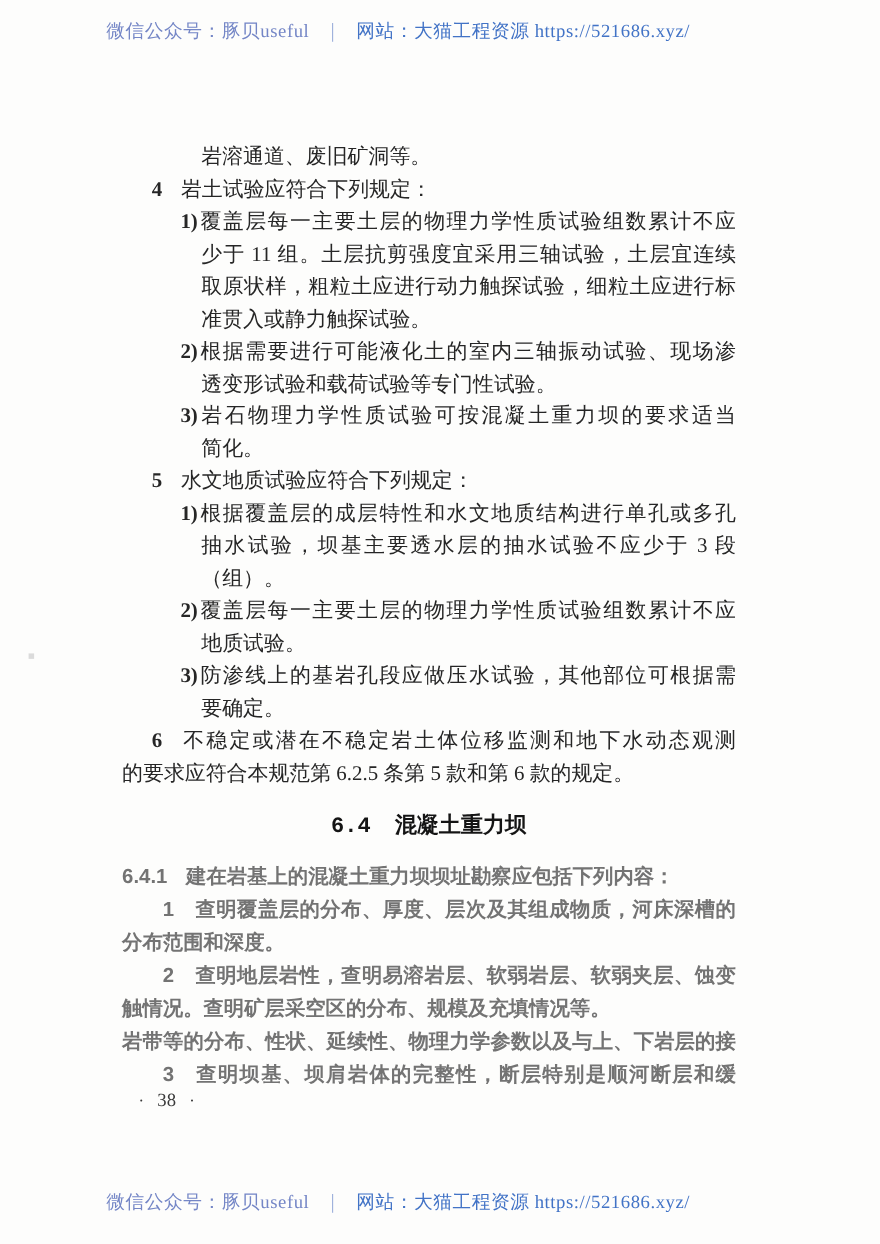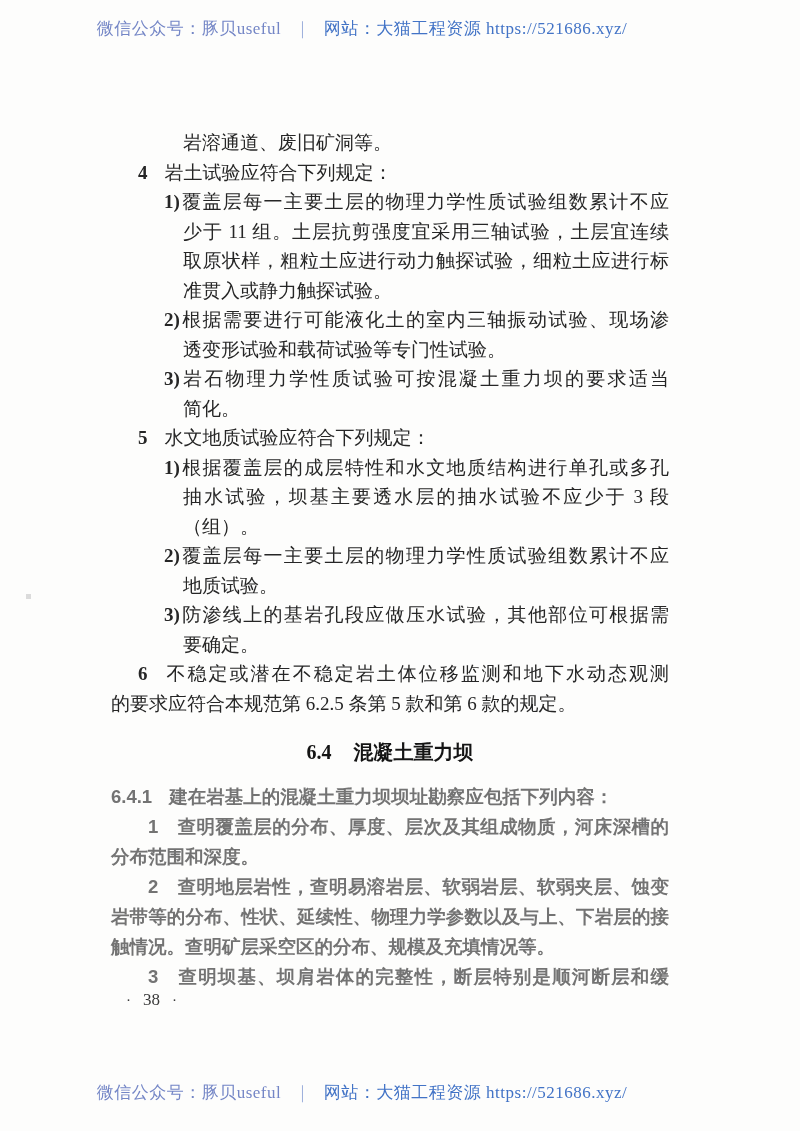--- a/index.html
+++ b/index.html
@@ -48,21 +48,21 @@
   .j{text-align:justify;text-align-last:justify;}
   
   .num{display:inline-block;font-weight:700;}
   .item .num{margin-right:17px;}
   .sub .num{margin-right:1px;}
   .item2 .num{margin-right:19px;}
   .clause .num{margin-right:17px;}
   
   .heading{
     text-align:left;text-align-last:center;
-    font-family:Liberation Serif, serif;
+    font-family:Liberation Mono, monospace;
     font-weight:700;font-size:20px;line-height:30px;
     color:#141414;
     margin-top:19px;margin-bottom:15px;
   }
   .heading .num{margin-right:22px;}
 
   
   .page-number{
     position:absolute;left:126px;top:990px;
     font-family:"Liberation Serif","DejaVu Serif",serif;
@@ -107,22 +107,22 @@
       <div class="line song cont"><span class="txt">地质试验。</span></div>
       <div class="line song sub j"><span class="num">3)</span><span class="txt">防渗线上的基岩孔段应做压水试验，其他部位可根据需</span></div>
       <div class="line song cont"><span class="txt">要确定。</span></div>
       <div class="line song item j"><span class="num">6</span><span class="txt">不稳定或潜在不稳定岩土体位移监测和地下水动态观测</span></div>
       <div class="line song flush"><span class="txt">的要求应符合本规范第 6.2.5 条第 5 款和第 6 款的规定。</span></div>
       <div class="line heading"><span class="num">6.4</span><span class="txt">混凝土重力坝</span></div>
       <div class="line hei flush clause"><span class="num">6.4.1</span><span class="txt">建在岩基上的混凝土重力坝坝址勘察应包括下列内容：</span></div>
       <div class="line hei item2 j"><span class="num">1</span><span class="txt">查明覆盖层的分布、厚度、层次及其组成物质，河床深槽的</span></div>
       <div class="line hei flush"><span class="txt">分布范围和深度。</span></div>
       <div class="line hei item2 j"><span class="num">2</span><span class="txt">查明地层岩性，查明易溶岩层、软弱岩层、软弱夹层、蚀变</span></div>
+      <div class="line hei flush"><span class="txt">触情况。查明矿层采空区的分布、规模及充填情况等。</span></div>
       <div class="line hei flush j"><span class="txt">岩带等的分布、性状、延续性、物理力学参数以及与上、下岩层的接</span></div>
-      <div class="line hei flush"><span class="txt">触情况。查明矿层采空区的分布、规模及充填情况等。</span></div>
       <div class="line hei item2 j"><span class="num">3</span><span class="txt">查明坝基、坝肩岩体的完整性，断层特别是顺河断层和缓</span></div>
     </div>
 
   <div class="page-number"><span class="dot">·</span><span class="pn">38</span><span class="dot">·</span></div>
 
   <div class="artifact-dot"></div>
 
   <div class="watermark wm-bottom">
     <span class="wm-p1">微信公众号：豚贝useful</span>
     <span class="wm-sep">｜</span>

